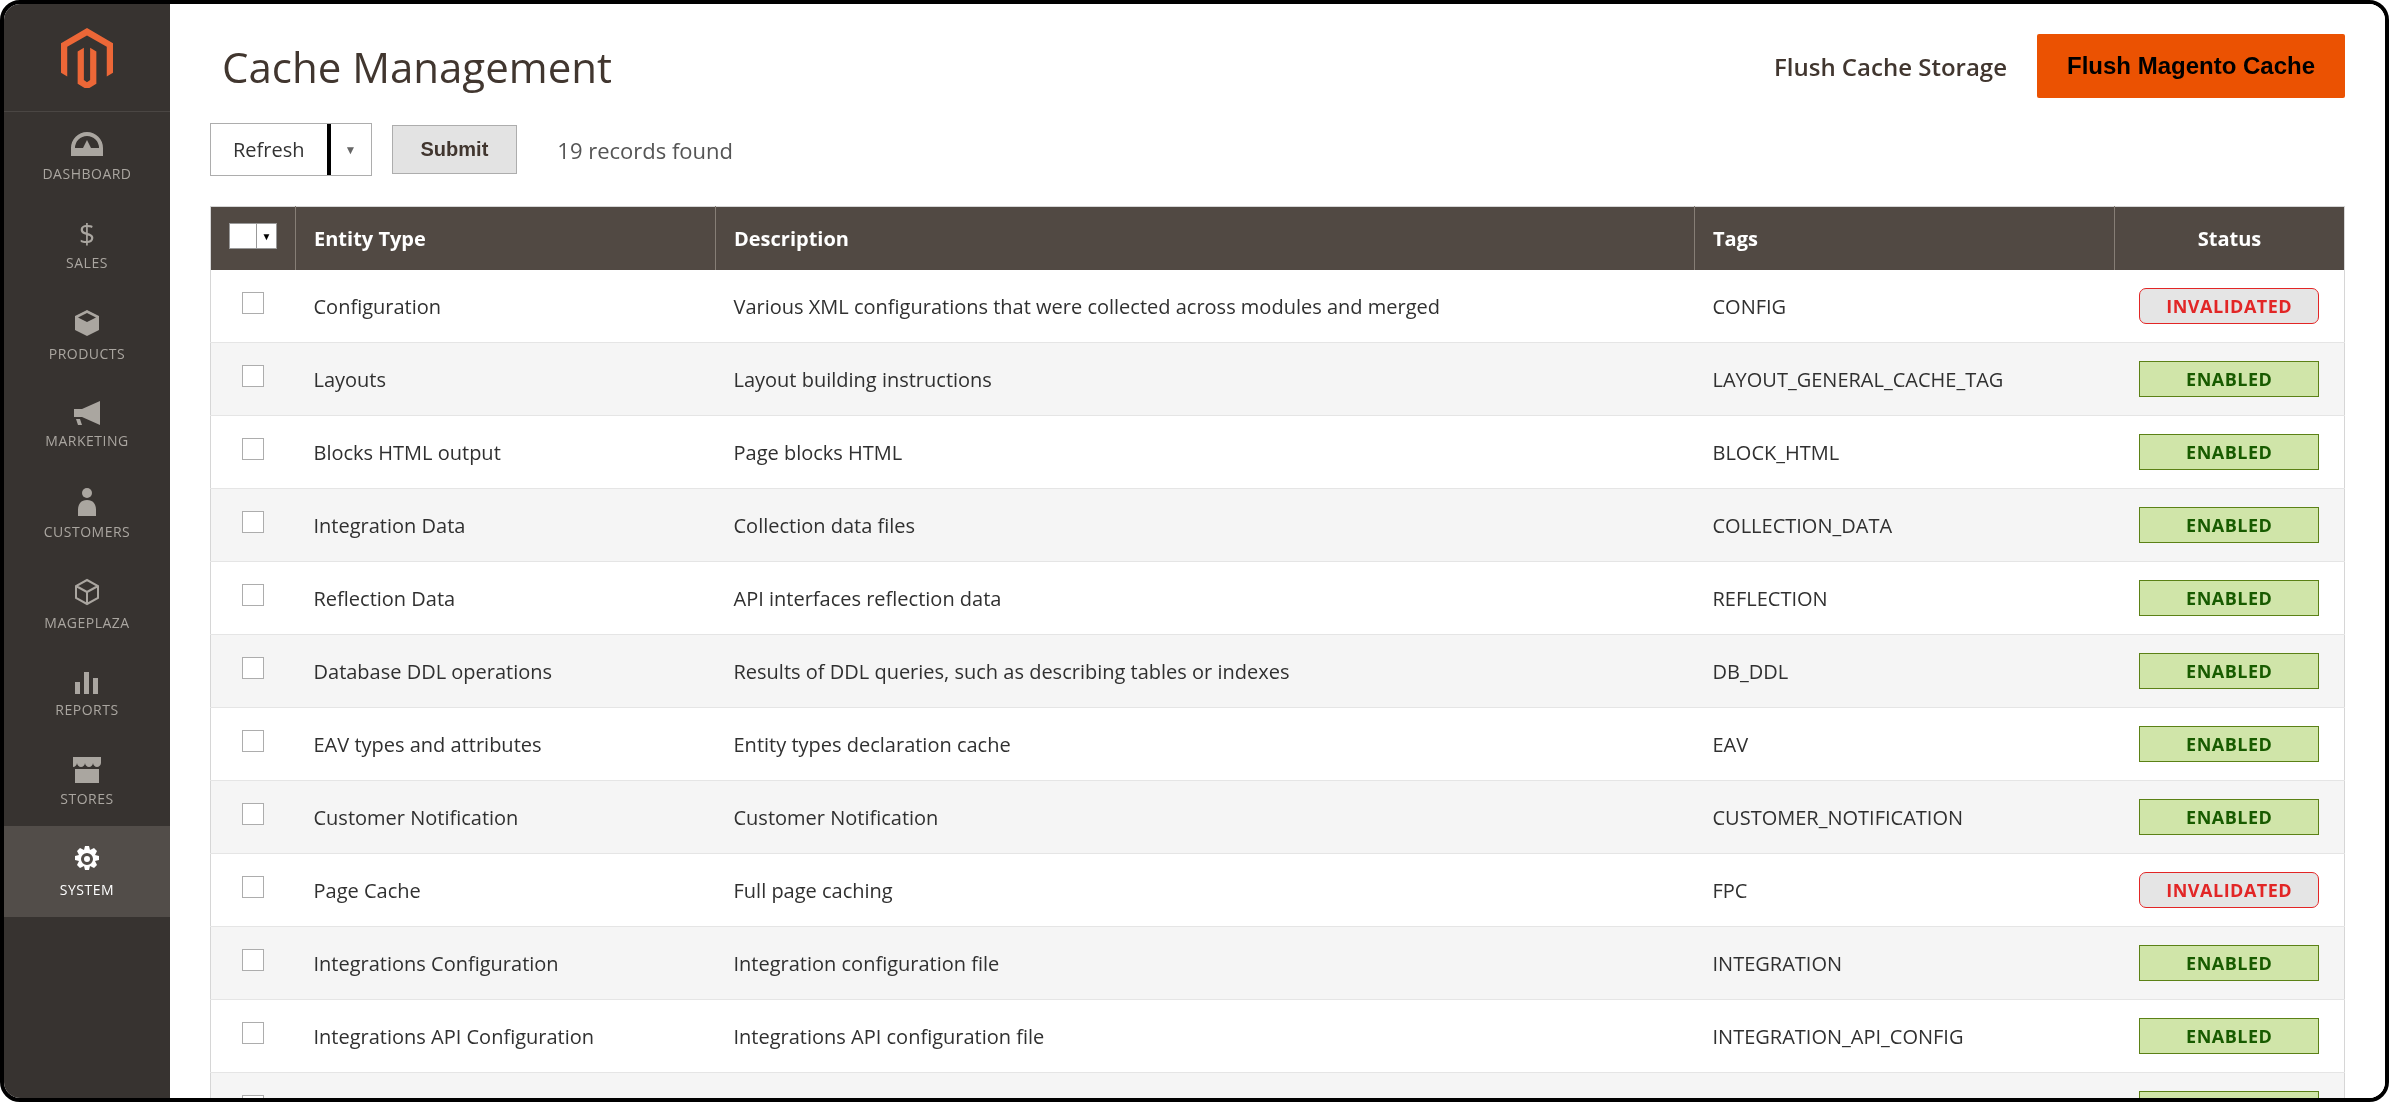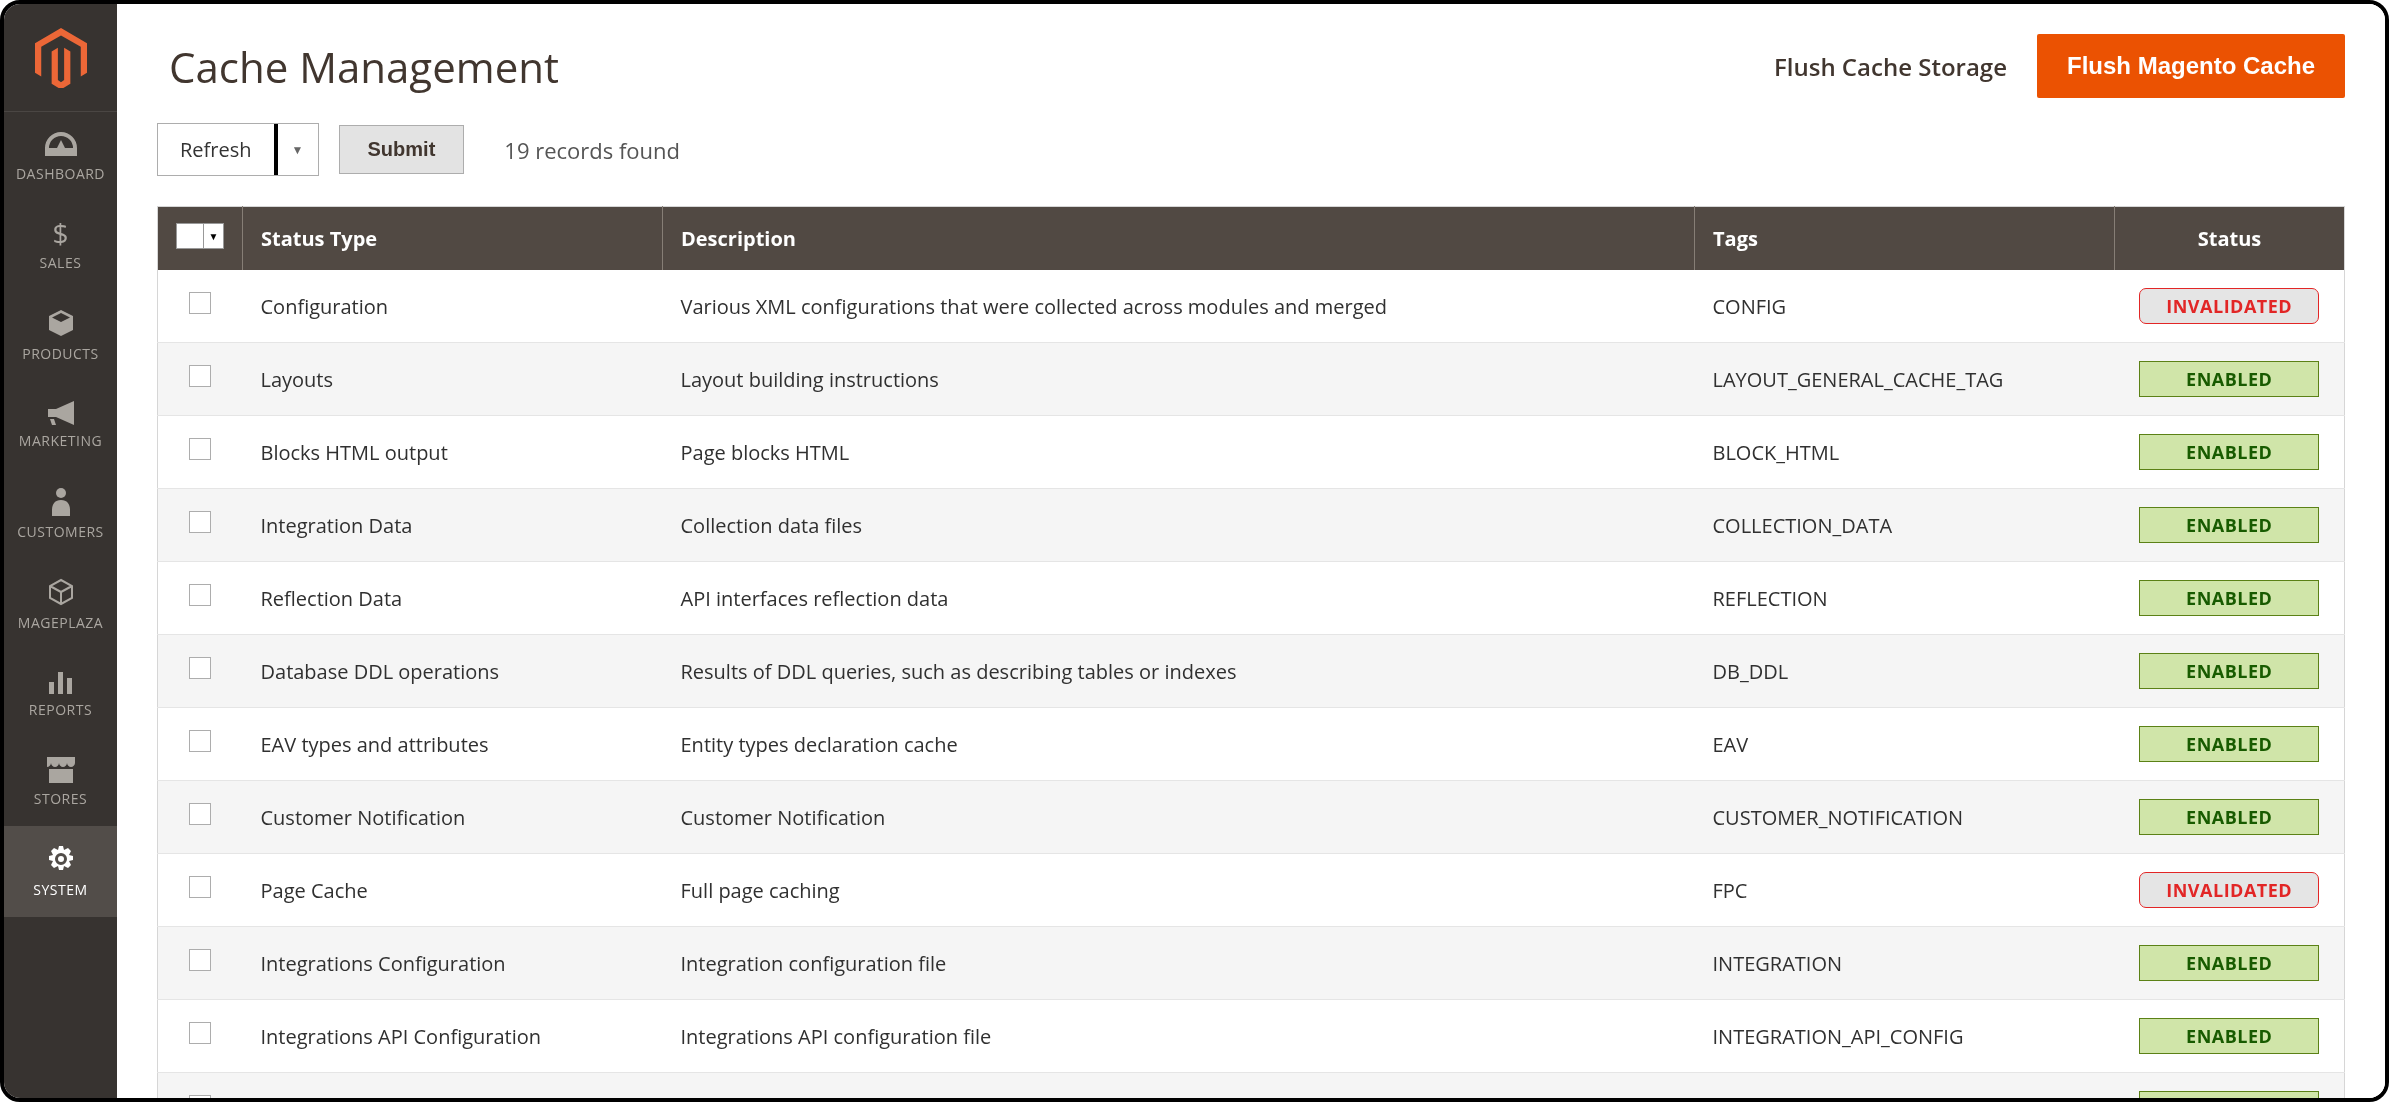--- a/index.html
+++ b/index.html
@@ -9,21 +9,21 @@
   color: #333;
   background: #fff;
   display: flex;
   width: 2389px;
   height: 1102px;
   border: 4px solid #000;
   border-radius: 20px;
   overflow: hidden;
 }
 .sidebar {
-  width: 113px;
+  width: 166px;
   background: #373330;
   display: flex;
   flex-direction: column;
   flex-shrink: 0;
 }
 .sidebar-logo {
   height: 108px;
   display: flex;
   align-items: center;
   justify-content: center;
@@ -78,21 +78,21 @@
   gap: 30px;
 }
 .link-action {
   font-size: 24px;
   color: #41362f;
   cursor: pointer;
   font-weight: 600;
 }
 .primary-button {
   background: #eb5202;
-  color: #ffffff;
+  color: #000000;
   border: none;
   padding: 18px 30px;
   font-size: 24px;
   font-weight: 600;
   cursor: pointer;
   border-radius: 2px;
 }
 .toolbar {
   display: flex;
   align-items: center;
@@ -332,21 +332,21 @@
   <div class="table-wrap">
     <table>
       <thead>
         <tr>
           <th class="col-check">
             <span class="header-check">
               <span class="box"></span>
               <span class="caret">▼</span>
             </span>
           </th>
-          <th class="col-type">Status Type</th>
+          <th class="col-type">Entity Type</th>
           <th class="col-desc">Description</th>
           <th class="col-tags">Tags</th>
           <th class="col-status">Status</th>
         </tr>
       </thead>
       <tbody id="cache-tbody">
           <tr>
             <td class="col-check"><span class="row-checkbox"></span></td>
             <td class="col-type">Configuration</td>
             <td class="col-desc">Various XML configurations that were collected across modules and merged</td>

